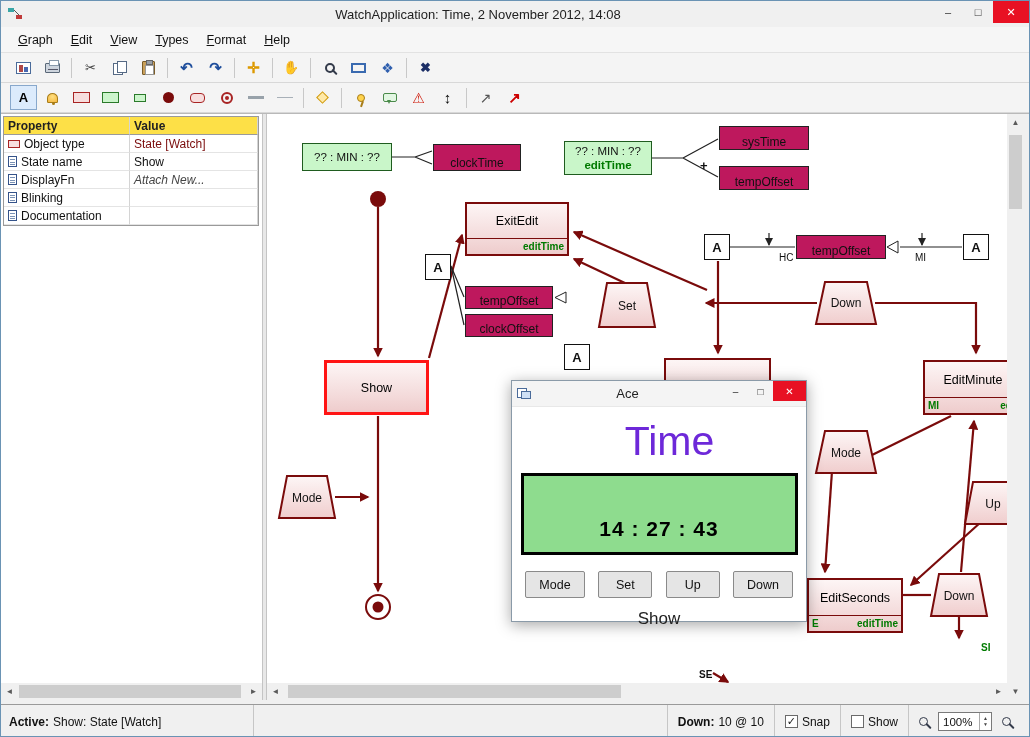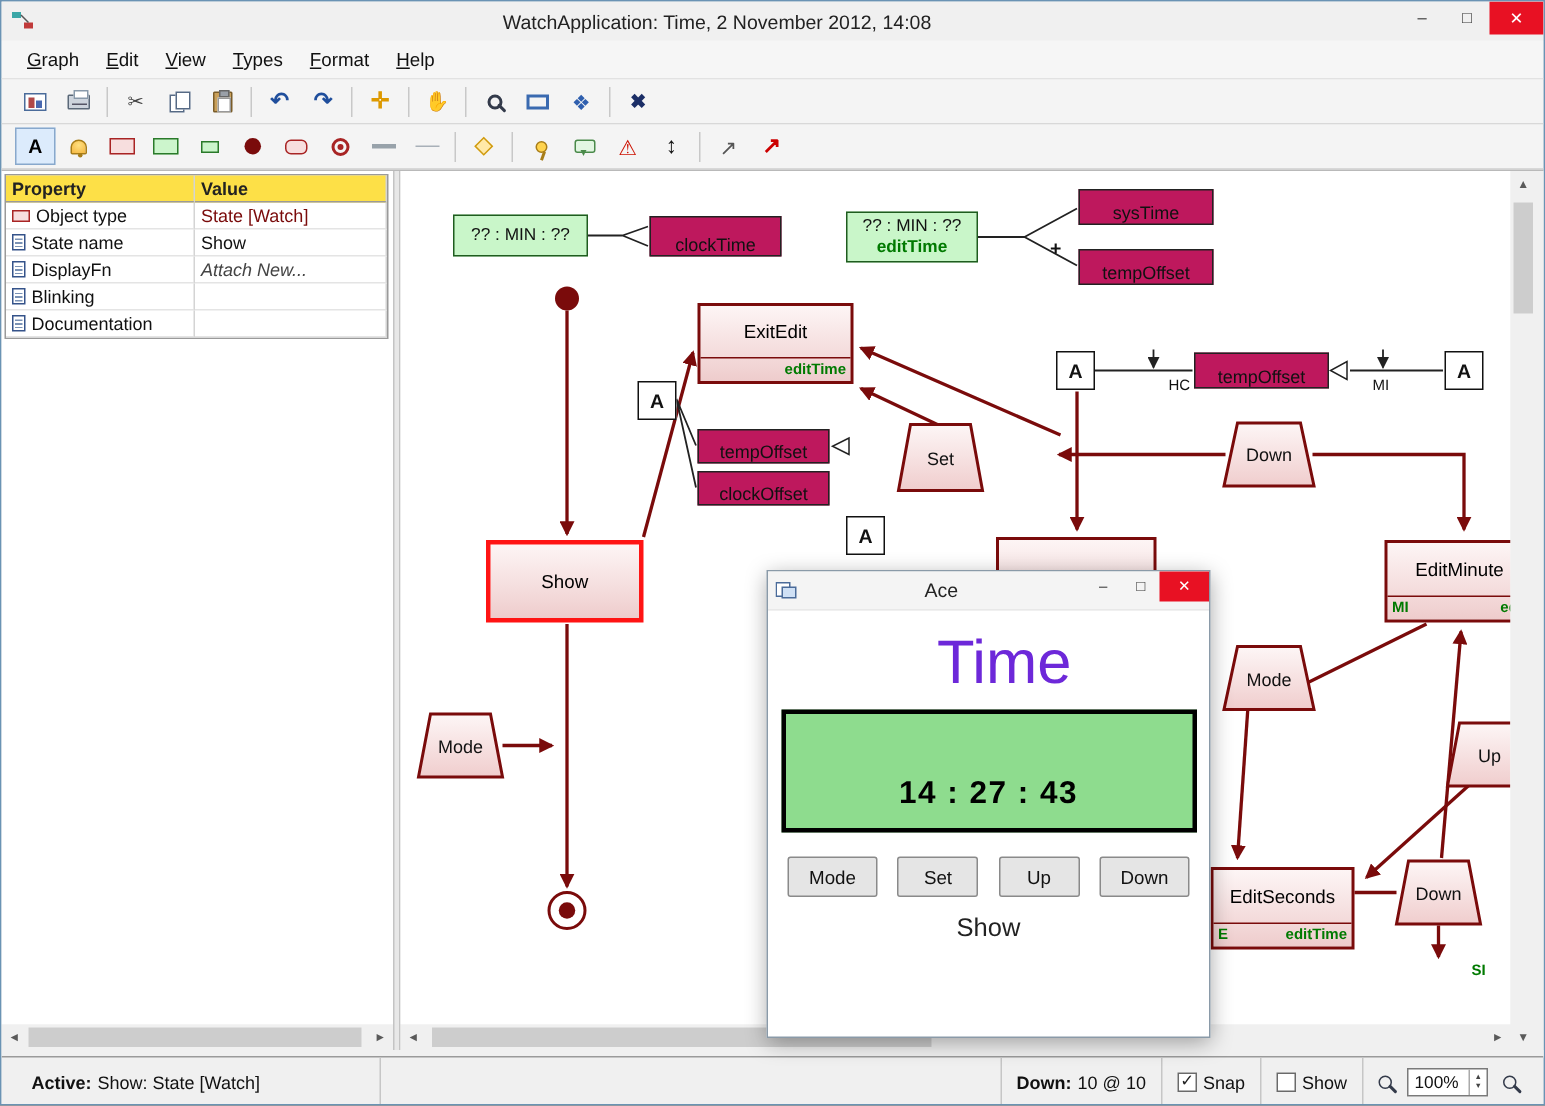--- a/index.html
+++ b/index.html
@@ -108,37 +108,37 @@
   .vscroll{position:absolute;left:1006px;top:0;width:17px;height:586px;background:#f0f0f0;}
   .hscroll{position:absolute;height:17px;background:#f0f0f0;}
   .hscroll.canvas-h{left:266px;top:569px;width:740px;}
   .hscroll.panel-h{left:0;top:569px;width:261px;}
   .sar{position:absolute;width:17px;height:17px;display:flex;align-items:center;justify-content:center;font-size:8px;color:#5a5a5a;}
   .vthumb{position:absolute;left:2px;width:13px;background:#cdcdcd;}
   .hthumb{position:absolute;top:2px;height:13px;background:#cdcdcd;}
   .frame-right{position:absolute;left:1023px;top:0;width:7px;height:591px;background:#f0f0f0;}
   .frame-bottom{position:absolute;left:0;top:586px;width:1030px;height:5px;background:#f0f0f0;}
   
-  .ace{position:absolute;left:510px;top:266px;width:296px;height:312px;background:#fff;border:1px solid #8a9aa8;box-shadow:0 3px 14px rgba(0,0,0,.35);z-index:20;}
+  .ace{position:absolute;left:510px;top:266px;width:296px;height:242px;background:#fff;border:1px solid #8a9aa8;box-shadow:0 3px 14px rgba(0,0,0,.35);z-index:20;}
   .ace-tb{height:26px;background:#f4f4f4;display:flex;align-items:center;border-bottom:1px solid #e8e8e8;}
   .ace-icon{margin-left:5px;}
   .ace-title{flex:1;text-align:center;font-size:13px;color:#222;}
   .ace-btns{display:flex;align-self:flex-start;}
   .awbtn{width:25px;height:20px;display:flex;align-items:center;justify-content:center;font-size:10px;color:#333;}
   .awbtn.close{width:33px;background:#e81123;color:#fff;}
   .ace-heading{margin-top:14px;text-align:center;font-size:41px;color:#6d28d9;line-height:40px;padding-left:21px;}
   .ace-display{width:277px;height:82px;margin:12px auto 0;background:#8edc8e;border:3px solid #000;display:flex;justify-content:center;align-items:flex-end;padding-bottom:11px;font-size:21px;font-weight:bold;letter-spacing:1px;color:#000;}
   .ace-buttons{display:flex;justify-content:space-between;padding:0 13px;margin-top:16px;}
   .ace-btn{height:27px;background:#e5e5e5;border:1px solid #8a8a8a;border-radius:2px;font-size:12.5px;font-family:"Liberation Sans",sans-serif;color:#111;}
   .ace-btn.w60{width:60px;}
   .ace-btn.w54{width:54px;}
   .ace-state{margin-top:11px;text-align:center;font-size:17px;color:#222;}
   
   .statusbar{position:absolute;left:0;top:703px;width:100%;height:34px;background:#f0f0f0;border-top:1px solid #9a9a9a;display:flex;align-items:center;font-size:12px;padding-right:8px;}
-  .sb-active{width:253px;padding-left:20px;border-right:1px solid #c6c6c6;align-self:stretch;display:flex;align-items:center;gap:4px;}
+  .sb-active{width:253px;padding-left:8px;border-right:1px solid #c6c6c6;align-self:stretch;display:flex;align-items:center;gap:4px;}
   .sb-fill{flex:1;}
   .sb-cell{border-left:1px solid #c6c6c6;align-self:stretch;display:flex;align-items:center;padding:0 10px;gap:4px;}
   .b{font-weight:bold;}
   .cb{width:13px;height:13px;background:#fff;border:1px solid #6a6a6a;display:inline-flex;align-items:center;justify-content:center;font-size:11px;line-height:1;color:#222;}
   .zoom-combo{width:54px;height:19px;background:#fff;border:1px solid #7a7a7a;display:inline-flex;align-items:center;margin:0 6px;}
   .zoom-combo .zv{flex:1;padding-left:4px;font-size:11.5px;}
   .zoom-spin{width:12px;align-self:stretch;border-left:1px solid #aaa;display:flex;flex-direction:column;align-items:center;justify-content:center;font-size:5px;color:#444;line-height:1.1;}
 </style>
 </head>
 <body>

